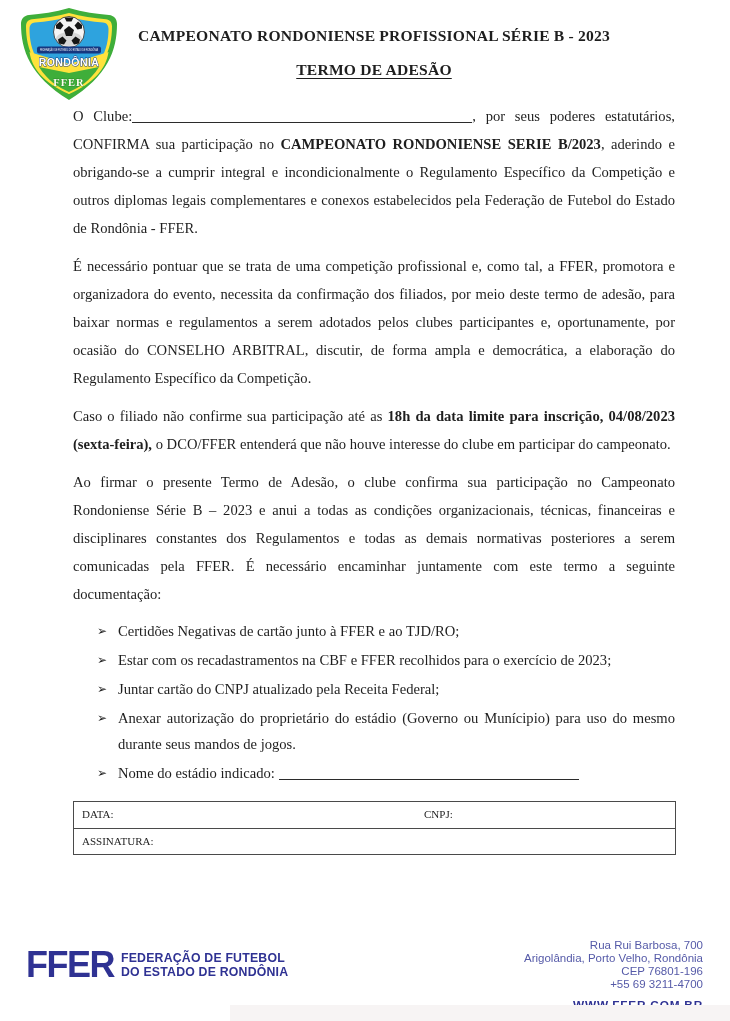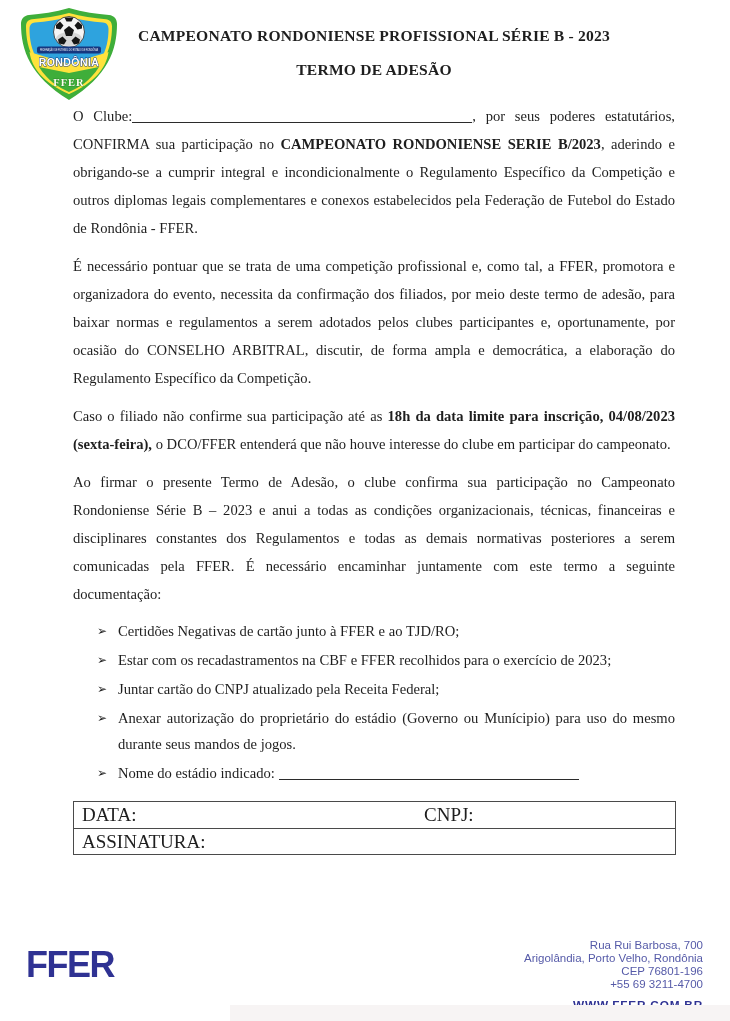--- a/index.html
+++ b/index.html
@@ -10,42 +10,42 @@
   
   .crest{position:absolute;left:13px;top:6px;width:112px;height:96px;}
   
   .titles{position:absolute;left:73px;top:26px;width:602px;text-align:center;}
   .title{
     font-size:15.6px;font-weight:bold;line-height:19px;
     text-underline-offset:3px;letter-spacing:.2px;
   }
   .subtitle{
     margin-top:15px;font-size:15.6px;font-weight:bold;line-height:19px;
-    text-underline-offset:3px;letter-spacing:.2px;
+    text-decoration:underline;text-underline-offset:3px;letter-spacing:.2px;
   }
   
   .doc{position:absolute;left:73px;top:102px;width:602px;
        font-size:14.6px;line-height:28px;text-align:justify;}
   .para{margin:0 0 10px 0;}
   .fill-line{
     display:inline-block;height:1em;border-bottom:1.4px solid #2b2b2b;
     vertical-align:baseline;margin-bottom:-2px;
   }
   
   .bullets{margin-top:6px;}
   .bullet{display:flex;margin:0 0 3px 24px;line-height:26px;}
   .bullet-marker{
     width:21px;flex:0 0 21px;font-family:"DejaVu Sans",sans-serif;
     font-size:12px;color:#1e1e1e;
   }
   .bullet-text{flex:1;text-align:justify;}
   
   .form-table{
     position:absolute;left:73px;top:801px;width:601px;
-    border:1.2px solid #4a4a4a;font-size:19px;
+    border:1.2px solid #4a4a4a;font-size:11px;
   }
   .form-row{position:relative;height:25.5px;line-height:25.5px;padding-left:8px;}
   .form-row + .form-row{border-top:1.2px solid #4a4a4a;}
   .cell-right{position:absolute;left:350px;top:0;}
   
   .footer-logo{
     position:absolute;left:26px;top:948px;display:flex;align-items:center;
     font-family:"Liberation Sans",sans-serif;
   }
   .footer-acronym{
@@ -129,20 +129,24 @@
       <span>DATA:</span>
       <span class="cell-right">CNPJ:</span>
     </div>
     <div class="form-row">
       <span>ASSINATURA:</span>
     </div>
   </div>
 
   <div class="footer-logo" style="color: rgb(47, 50, 147);">
     <span class="footer-acronym">FFER</span>
+    <span class="footer-orgname">
+      <span style="display:block">FEDERAÇÃO DE FUTEBOL</span>
+      <span style="display:block">DO ESTADO DE RONDÔNIA</span>
+    </span>
   </div>
 
   <div class="footer-address" style="color: rgb(85, 90, 168);">
     <div>Rua Rui Barbosa, 700</div>
     <div>Arigolândia, Porto Velho, Rondônia</div>
     <div>CEP 76801-196</div>
     <div>+55 69 3211-4700</div>
     <div class="footer-website" style="color: rgb(47, 50, 147);">WWW.FFER.COM.BR</div>
   </div>
 

